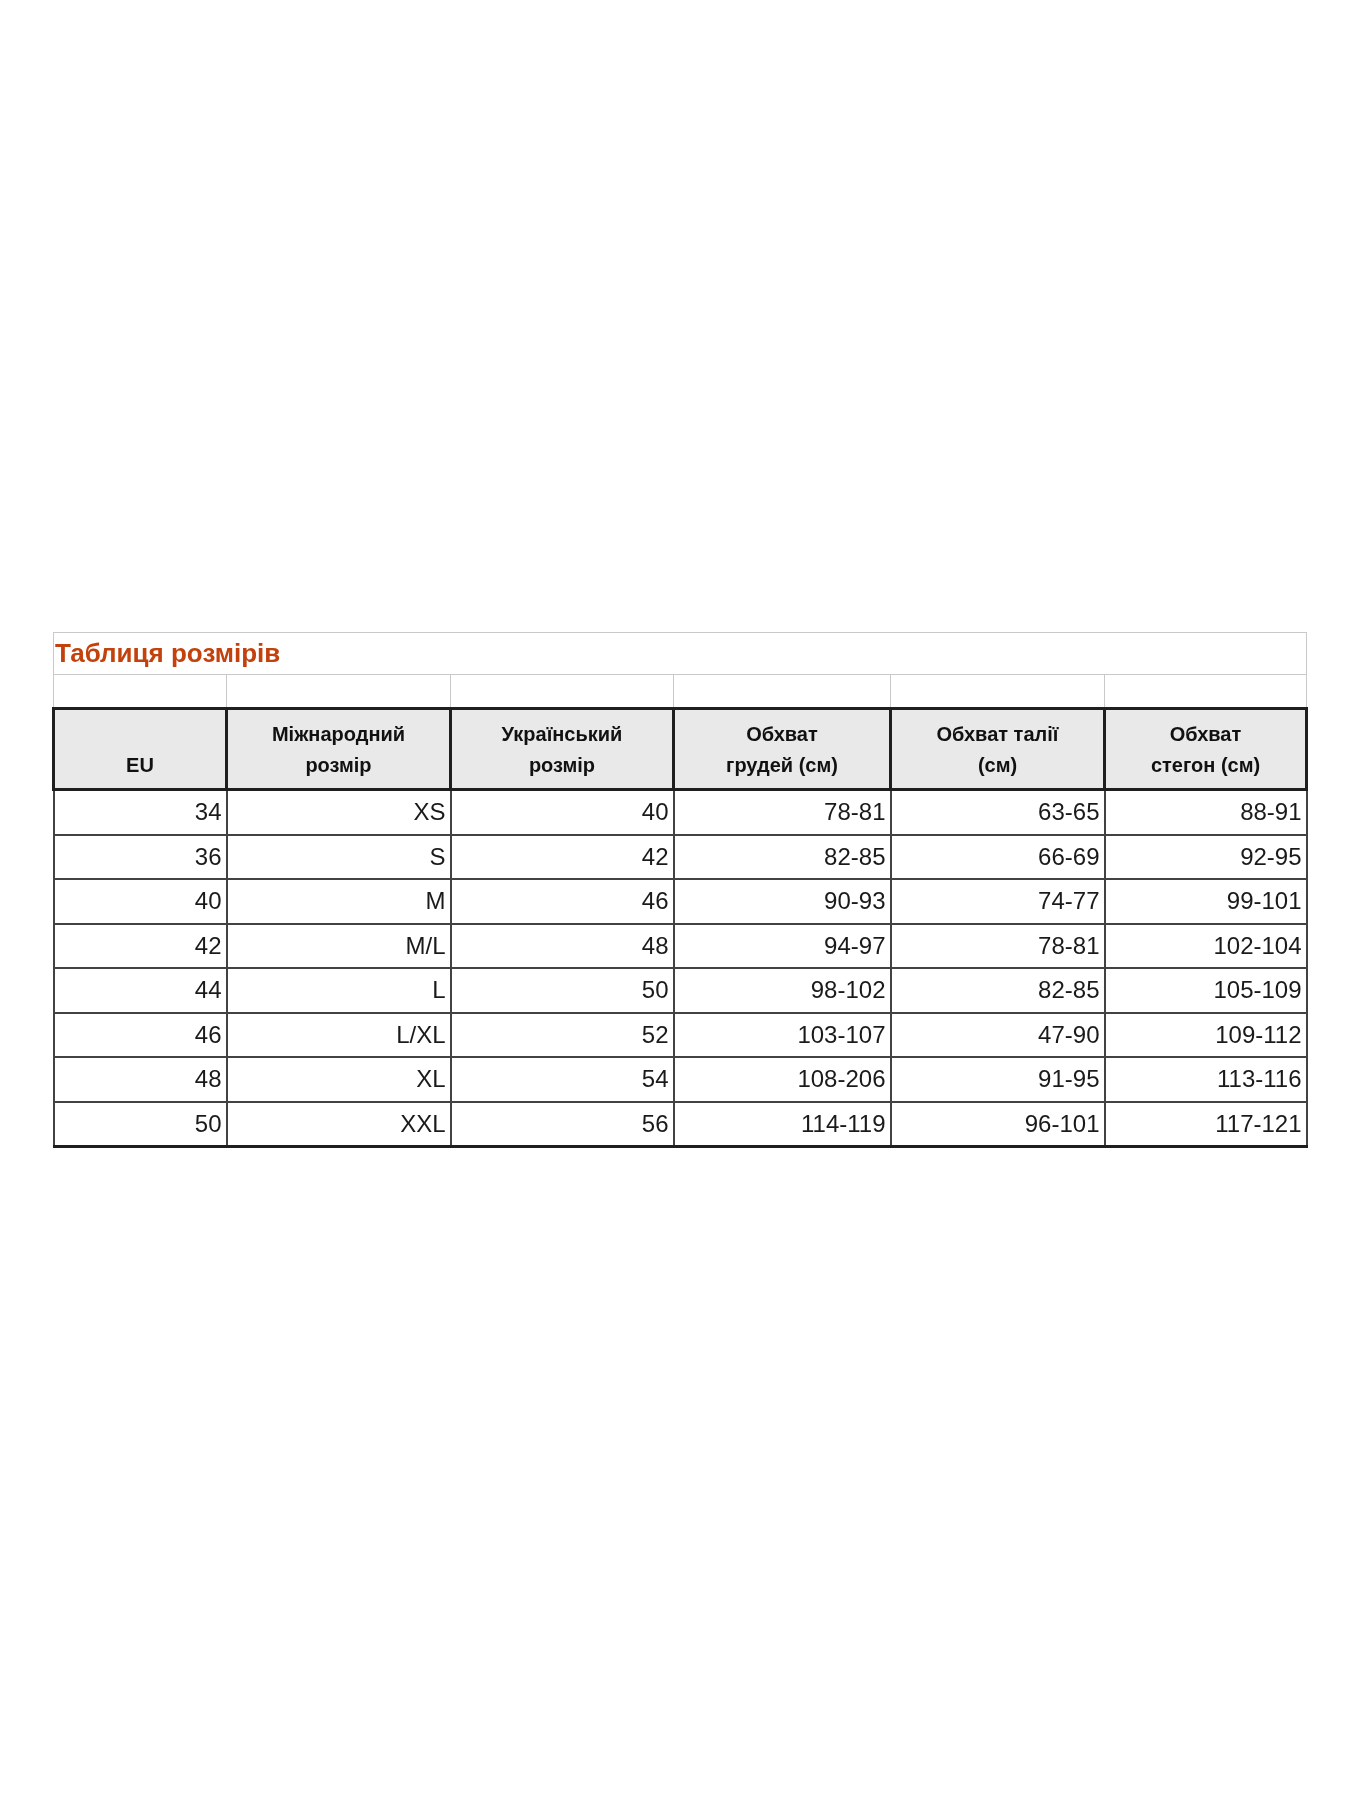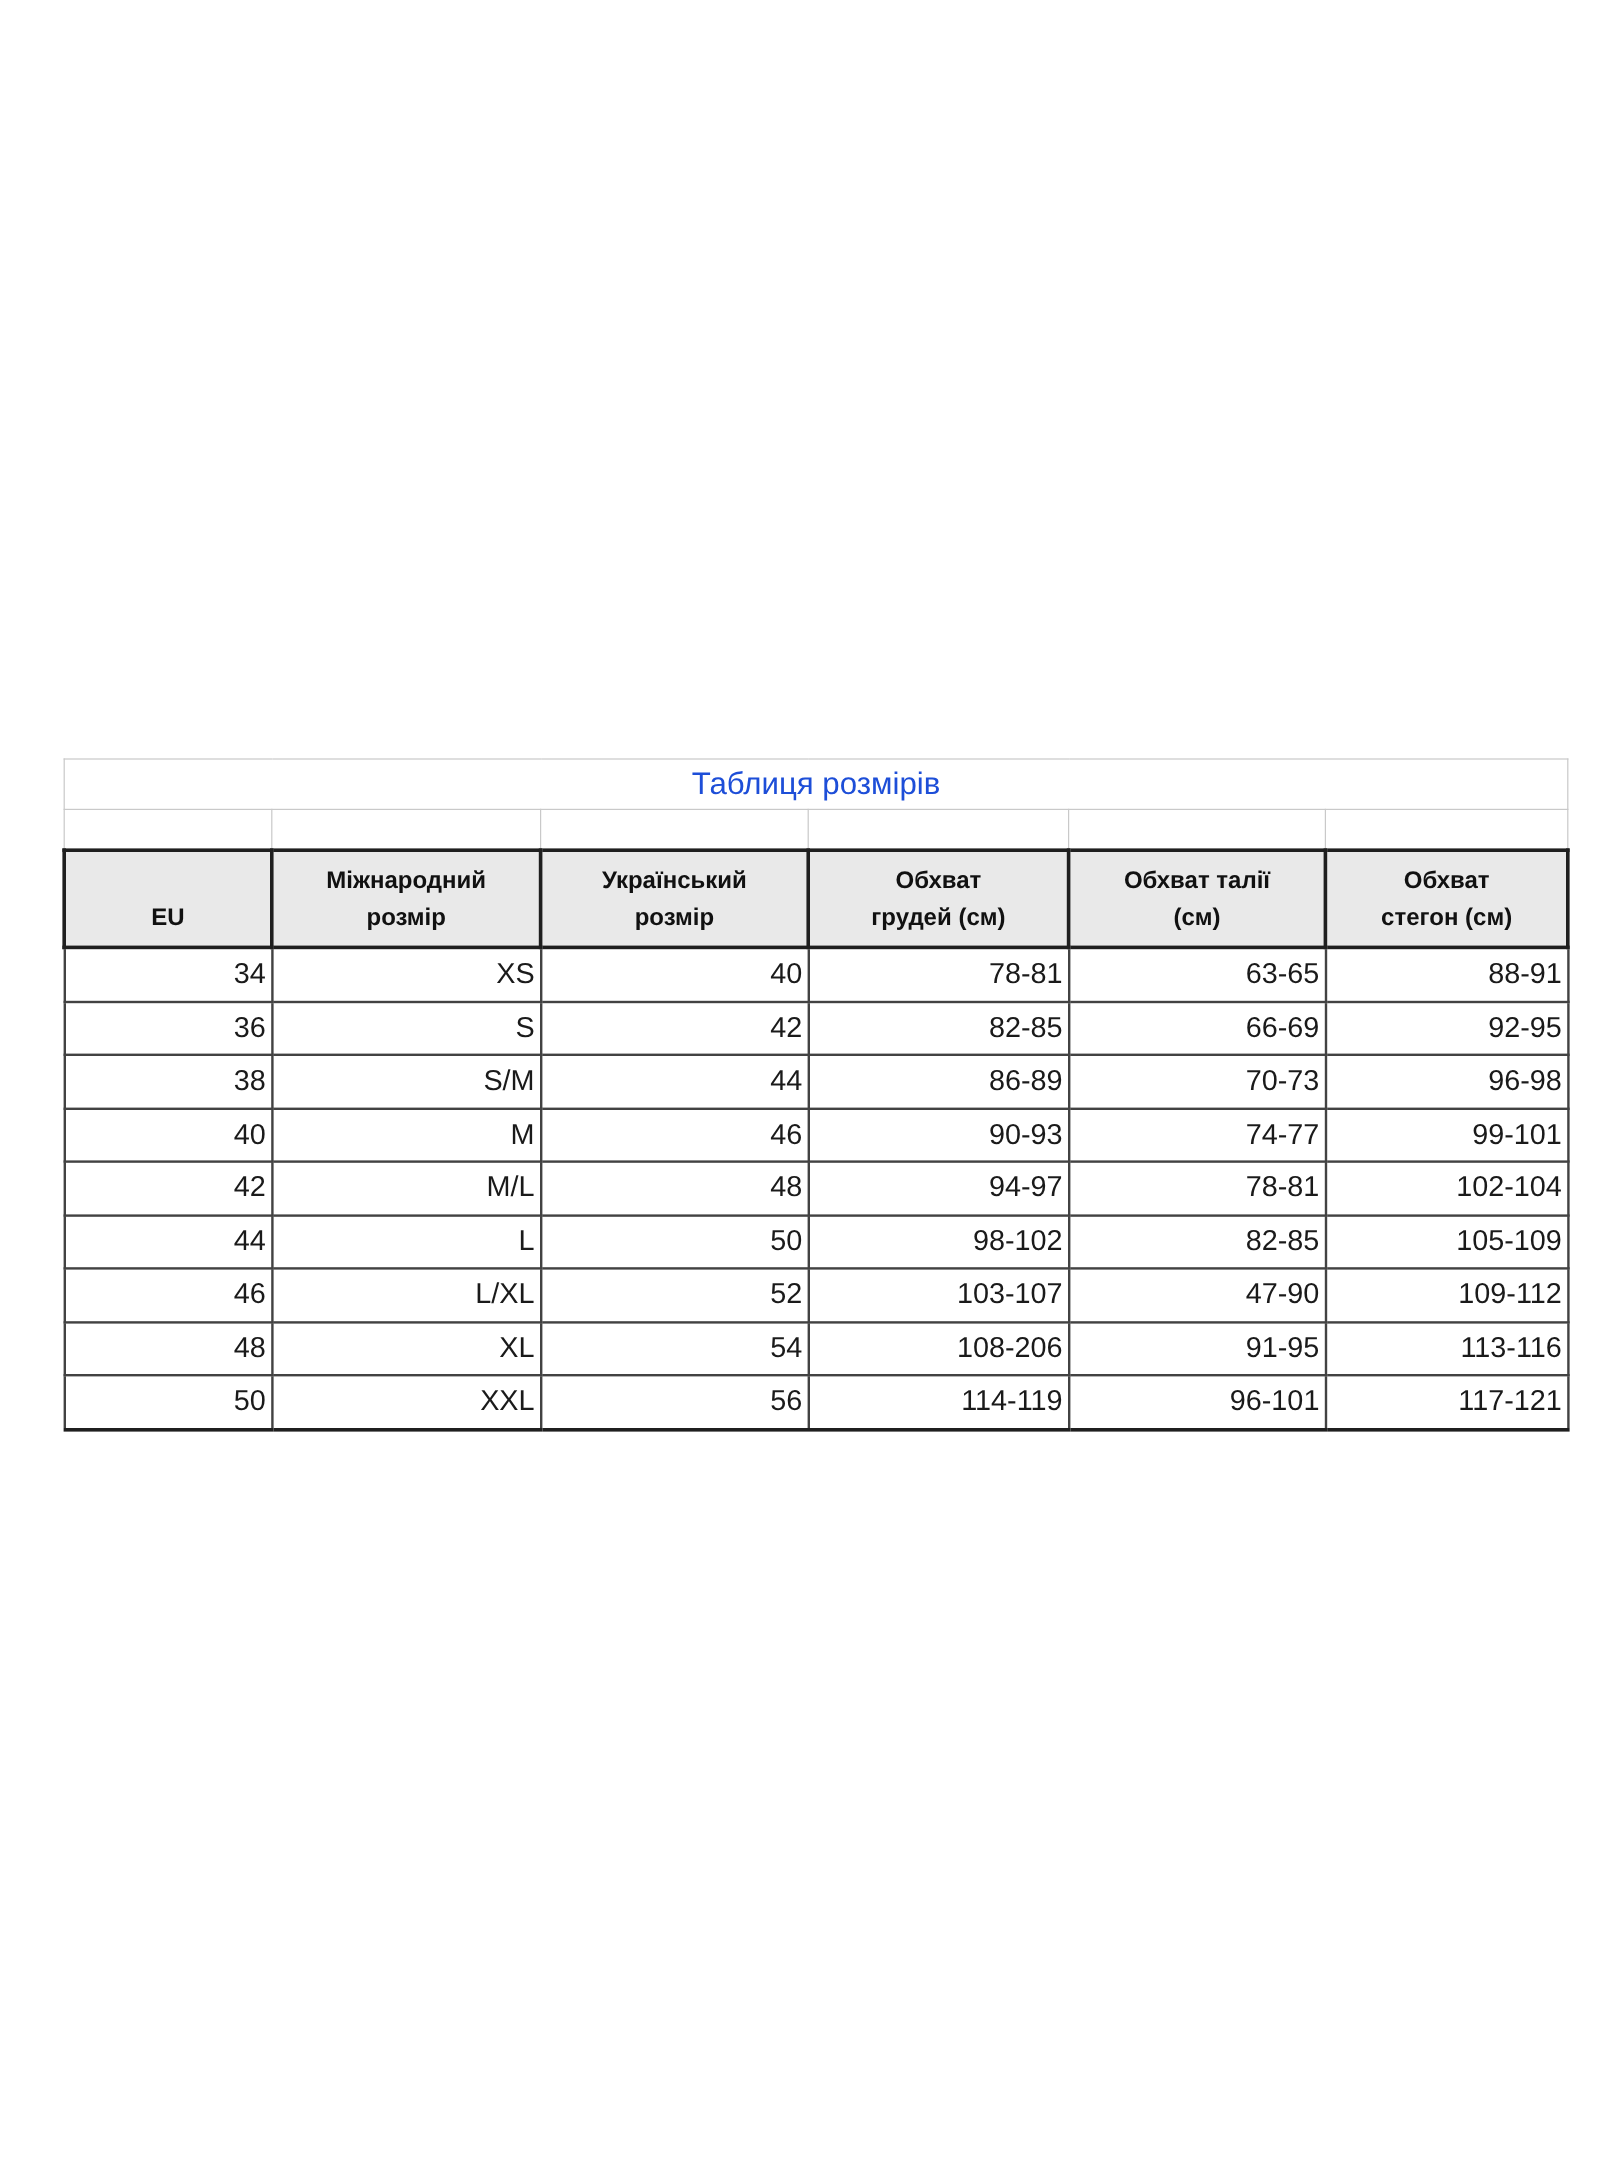--- a/index.html
+++ b/index.html
@@ -22,25 +22,25 @@
     border-collapse: collapse;
     table-layout: fixed;
   }
   .size-table td {
     overflow: hidden;
   }
   
   .title-row td {
     height: 39px;
     border: 1px solid #c9c9c9;
-    text-align: center;
+    text-align: left;
     vertical-align: middle;
     font-size: 26px;
-    font-weight: normal;
-    color: #1d4ed8;
+    font-weight: bold;
+    color: #c2410c;
   }
   
   .spacer-row td {
     height: 30px;
     border: 1px solid #c9c9c9;
     background: #ffffff;
   }
   
   .header-row td {
     height: 69px;
@@ -121,28 +121,20 @@
   </tr>
   <tr class="data-row">
     <td>36</td>
     <td>S</td>
     <td>42</td>
     <td>82-85</td>
     <td>66-69</td>
     <td>92-95</td>
   </tr>
   <tr class="data-row">
-    <td>38</td>
-    <td>S/M</td>
-    <td>44</td>
-    <td>86-89</td>
-    <td>70-73</td>
-    <td>96-98</td>
-  </tr>
-  <tr class="data-row">
     <td>40</td>
     <td>M</td>
     <td>46</td>
     <td>90-93</td>
     <td>74-77</td>
     <td>99-101</td>
   </tr>
   <tr class="data-row">
     <td>42</td>
     <td>M/L</td>

